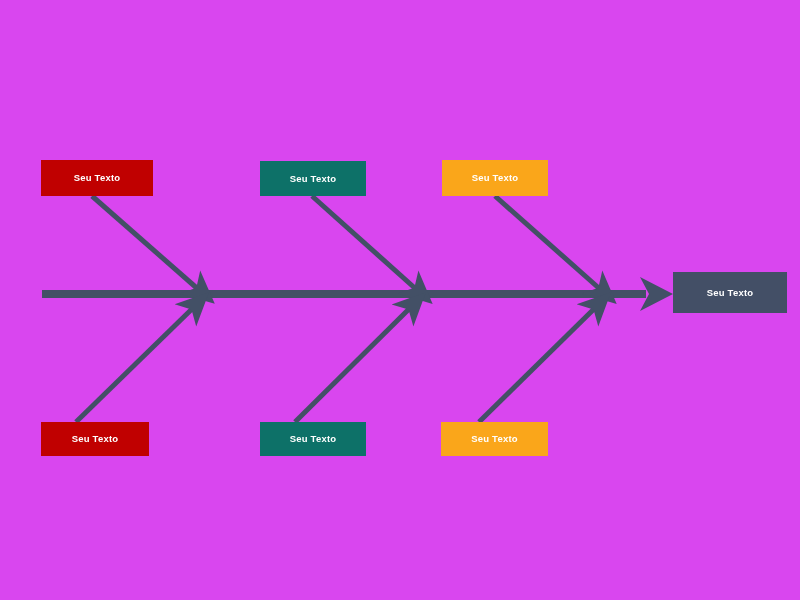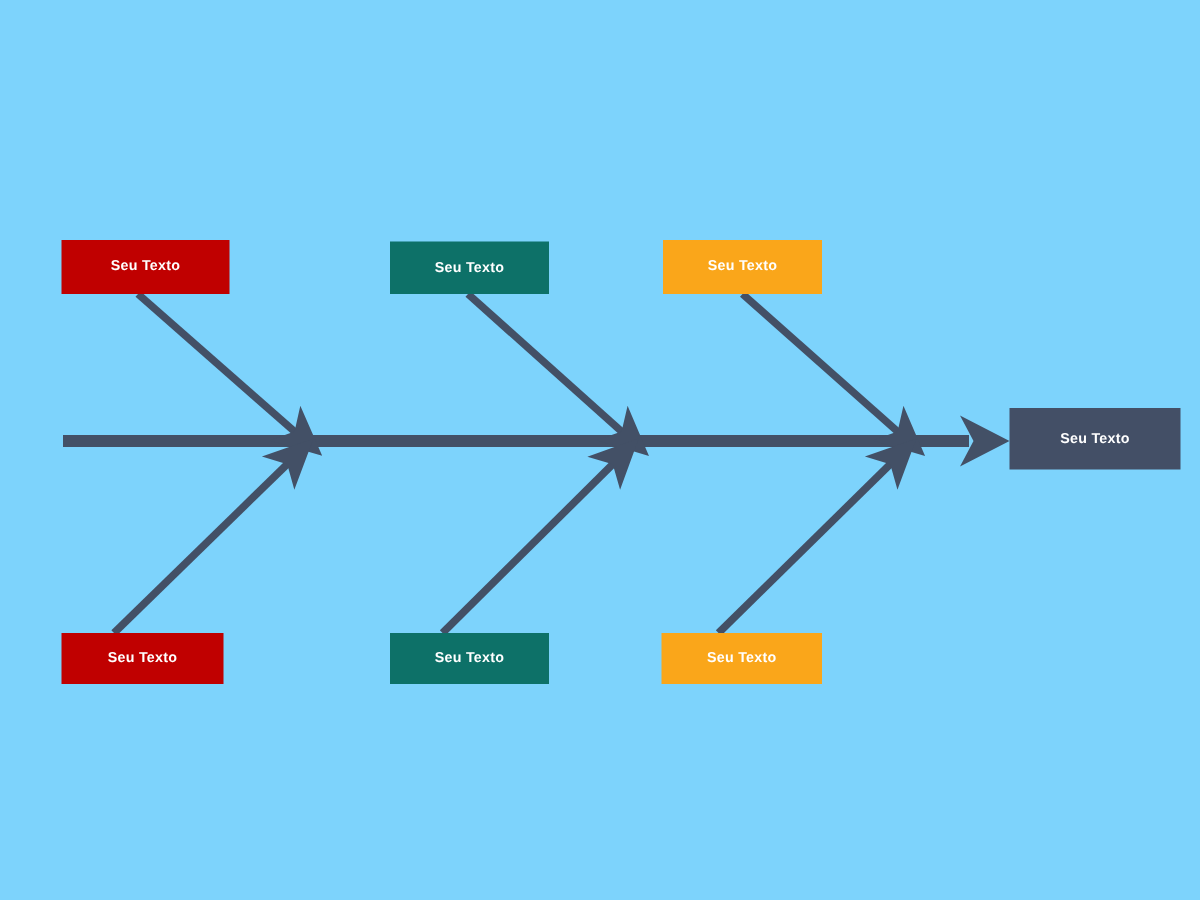--- a/index.html
+++ b/index.html
@@ -11,21 +11,21 @@
   body {
     width: 800px;
     height: 600px;
     font-family: "Liberation Sans", sans-serif;
     overflow: hidden;
   }
   #canvas {
     position: relative;
     width: 800px;
     height: 600px;
-    background: #7dd3fc;
+    background: #d946ef;
   }
   #bones-layer {
     position: absolute;
     left: 0;
     top: 0;
     width: 800px;
     height: 600px;
   }
   .cat-box {
     position: absolute;

